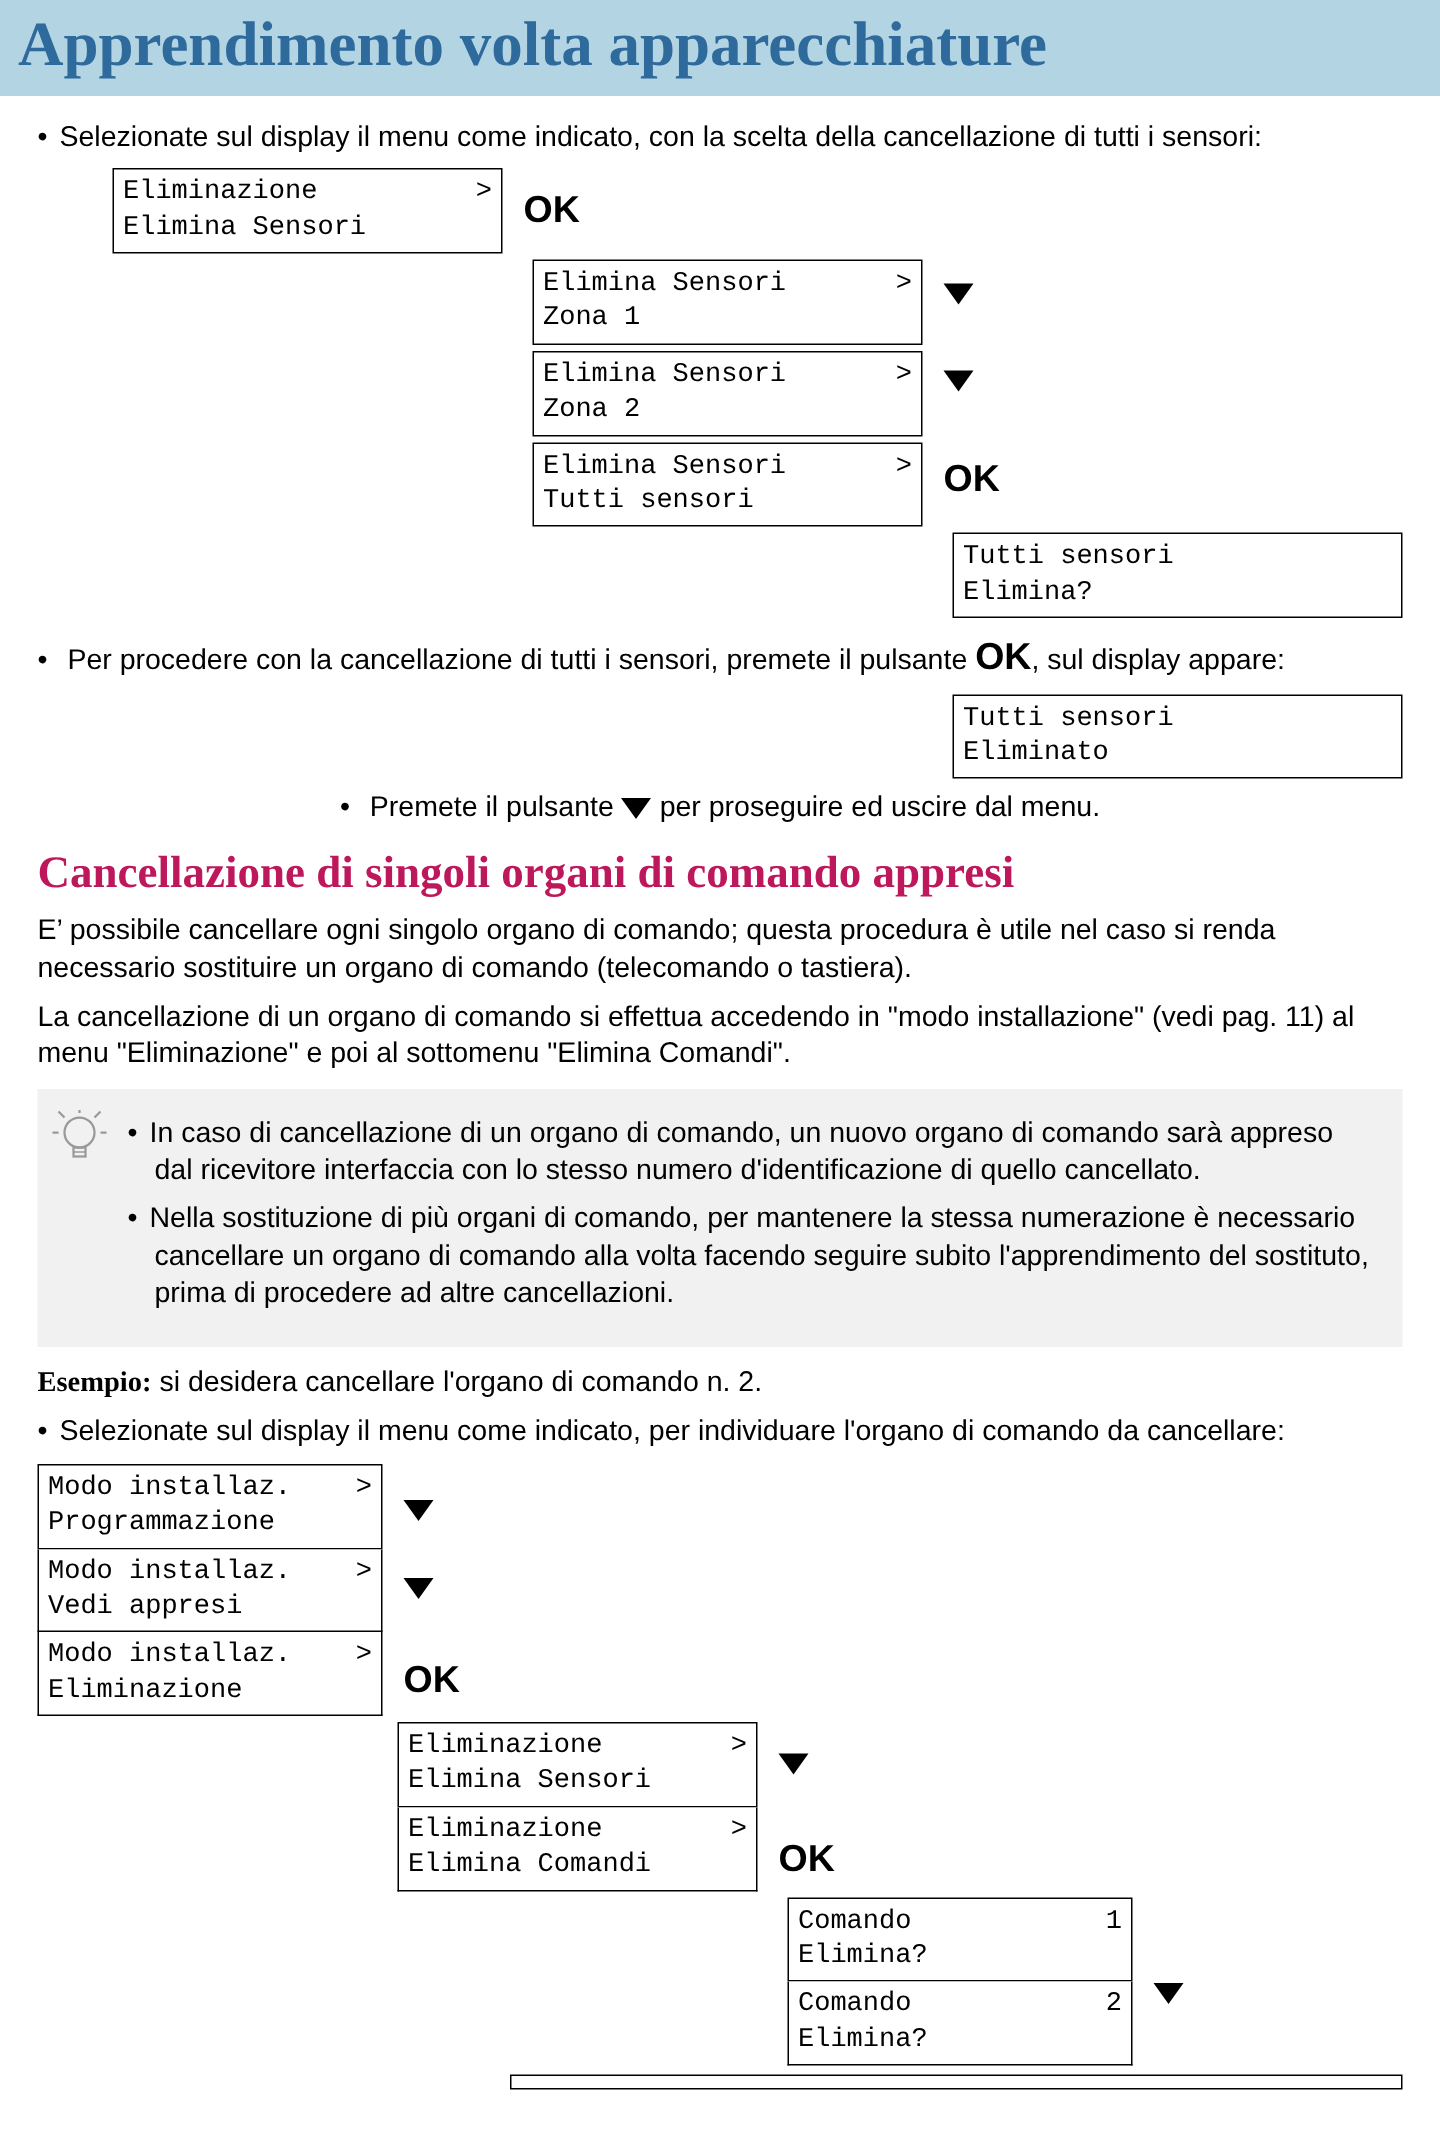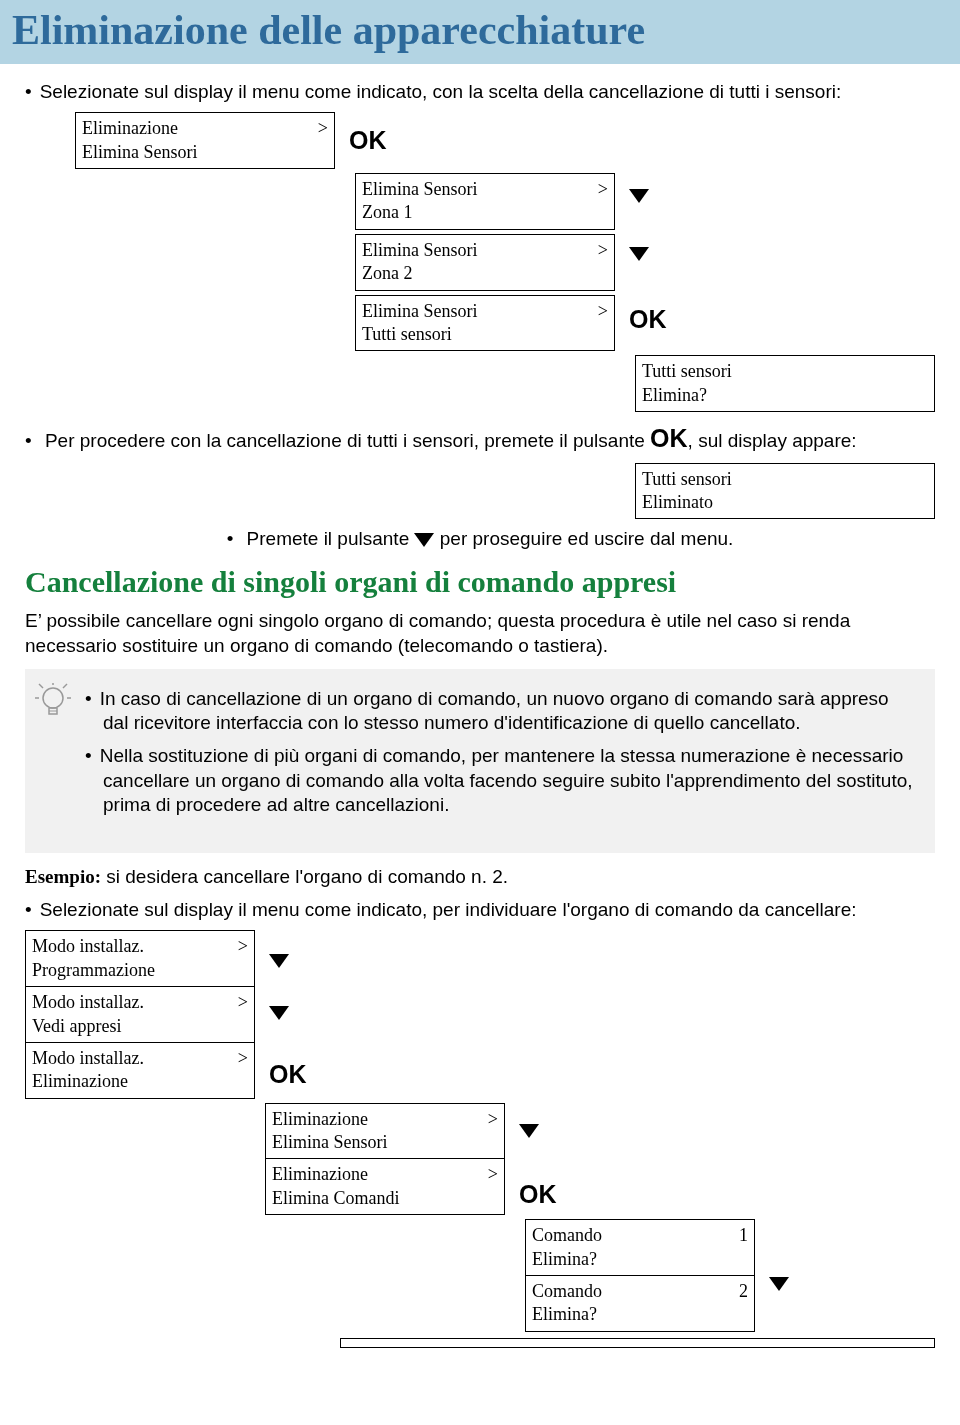--- a/index.html
+++ b/index.html
@@ -27,21 +27,21 @@
   }
   .thin { font-weight: 300; }
   .bold { font-weight: 700; font-family: Liberation Serif, serif; }
 
   .step-row { display: flex; align-items: center; gap: 14px; margin: 0 0 3px 50px; }
   .step-col { display: flex; flex-direction: column; gap: 4px; }
 
   .lcd {
     border: 1.5px solid #000;
     padding: 4px 6px;
-    font-family: Liberation Serif, serif;
+    font-family: Liberation Mono, monospace;
     font-size: 18px;
     line-height: 1.3;
     min-width: 260px;
     background: #fff;
   }
   .lcd-row { display: flex; justify-content: space-between; }
   .lcd .r2 { }
 
   .ok {
     font-family: Arial, sans-serif;
@@ -49,30 +49,30 @@
     font-size: 25px;
   }
   .tri-down {
     width: 0; height: 0;
     border-left: 10px solid transparent;
     border-right: 10px solid transparent;
     border-top: 14px solid #000;
     display: inline-block;
   }
   .subheading {
-    color: #15803d;
+    color: #be185d;
     font-family: "Times New Roman", serif;
     font-weight: bold;
     font-size: 30px;
     margin: 10px 0 8px;
   }
   .para { font-weight: 300; margin: 4px 0 8px; }
   .tipbox {
     background: #f1f1f1;
-    padding: 12px 20px 27px 60px;
+    padding: 12px 20px 15px 60px;
     margin: 10px 0;
     position: relative;
     font-weight: 300;
   }
   .bulb-icon {
     position: absolute;
     left: 10px; top: 14px;
     width: 36px; height: 40px;
   }
   .esempio { margin: 12px 0 8px; }
@@ -80,21 +80,21 @@
   .menu-cascade { margin: 0 0 6px 0; }
   .casc-row { display: flex; align-items: center; gap: 14px; }
 
   .result-wrap { margin: 6px 0 6px 315px; }
 
   .sym-col { display: flex; flex-direction: column; gap: 10px; align-items: flex-start; }
 </style>
 </head>
 <body>
 
-<div class="title-bar">Eliminazione delle apparecchiature</div>
+<div class="title-bar">Apprendimento volta apparecchiature</div>
 
 <div class="content">
 
   <div class="bullet thin">Selezionate sul display il menu come indicato, con la scelta della cancellazione di tutti i sensori:</div>
 
   <div class="step-row" style="margin-left:50px;">
     <div class="lcd">
       <div class="lcd-row">
           <span>Eliminazione</span>
           <span>&gt;</span>
@@ -155,20 +155,21 @@
     </div>
   </div>
 
   <div class="bullet thin" style="margin-top:8px;text-align:center;">
     <span>Premete il pulsante </span><span class="tri-down" style="vertical-align:middle;"></span><span> per proseguire ed uscire dal menu.</span>
   </div>
 
   <div class="subheading">Cancellazione di singoli organi di comando appresi</div>
 
   <div class="para">E’ possibile cancellare ogni singolo organo di comando; questa procedura è utile nel caso si renda necessario sostituire un organo di comando (telecomando o tastiera).</div>
+  <div class="para">La cancellazione di un organo di comando si effettua accedendo in "modo installazione" (vedi pag. 11) al menu "Eliminazione" e poi al sottomenu "Elimina Comandi".</div>
 
   <div class="tipbox">
     <svg class="bulb-icon" viewBox="0 0 36 40">
       <circle cx="18" cy="15" r="10" fill="none" stroke="#999" stroke-width="1.5"></circle>
       <line x1="18" y1="2" x2="18" y2="-3" stroke="#999" stroke-width="1.5"></line>
       <line x1="4" y1="15" x2="-2" y2="15" stroke="#999" stroke-width="1.5"></line>
       <line x1="32" y1="15" x2="38" y2="15" stroke="#999" stroke-width="1.5"></line>
       <line x1="8" y1="5" x2="4" y2="1" stroke="#999" stroke-width="1.5"></line>
       <line x1="28" y1="5" x2="32" y2="1" stroke="#999" stroke-width="1.5"></line>
       <rect x="14" y="25" width="8" height="6" fill="none" stroke="#999" stroke-width="1.5"></rect>

